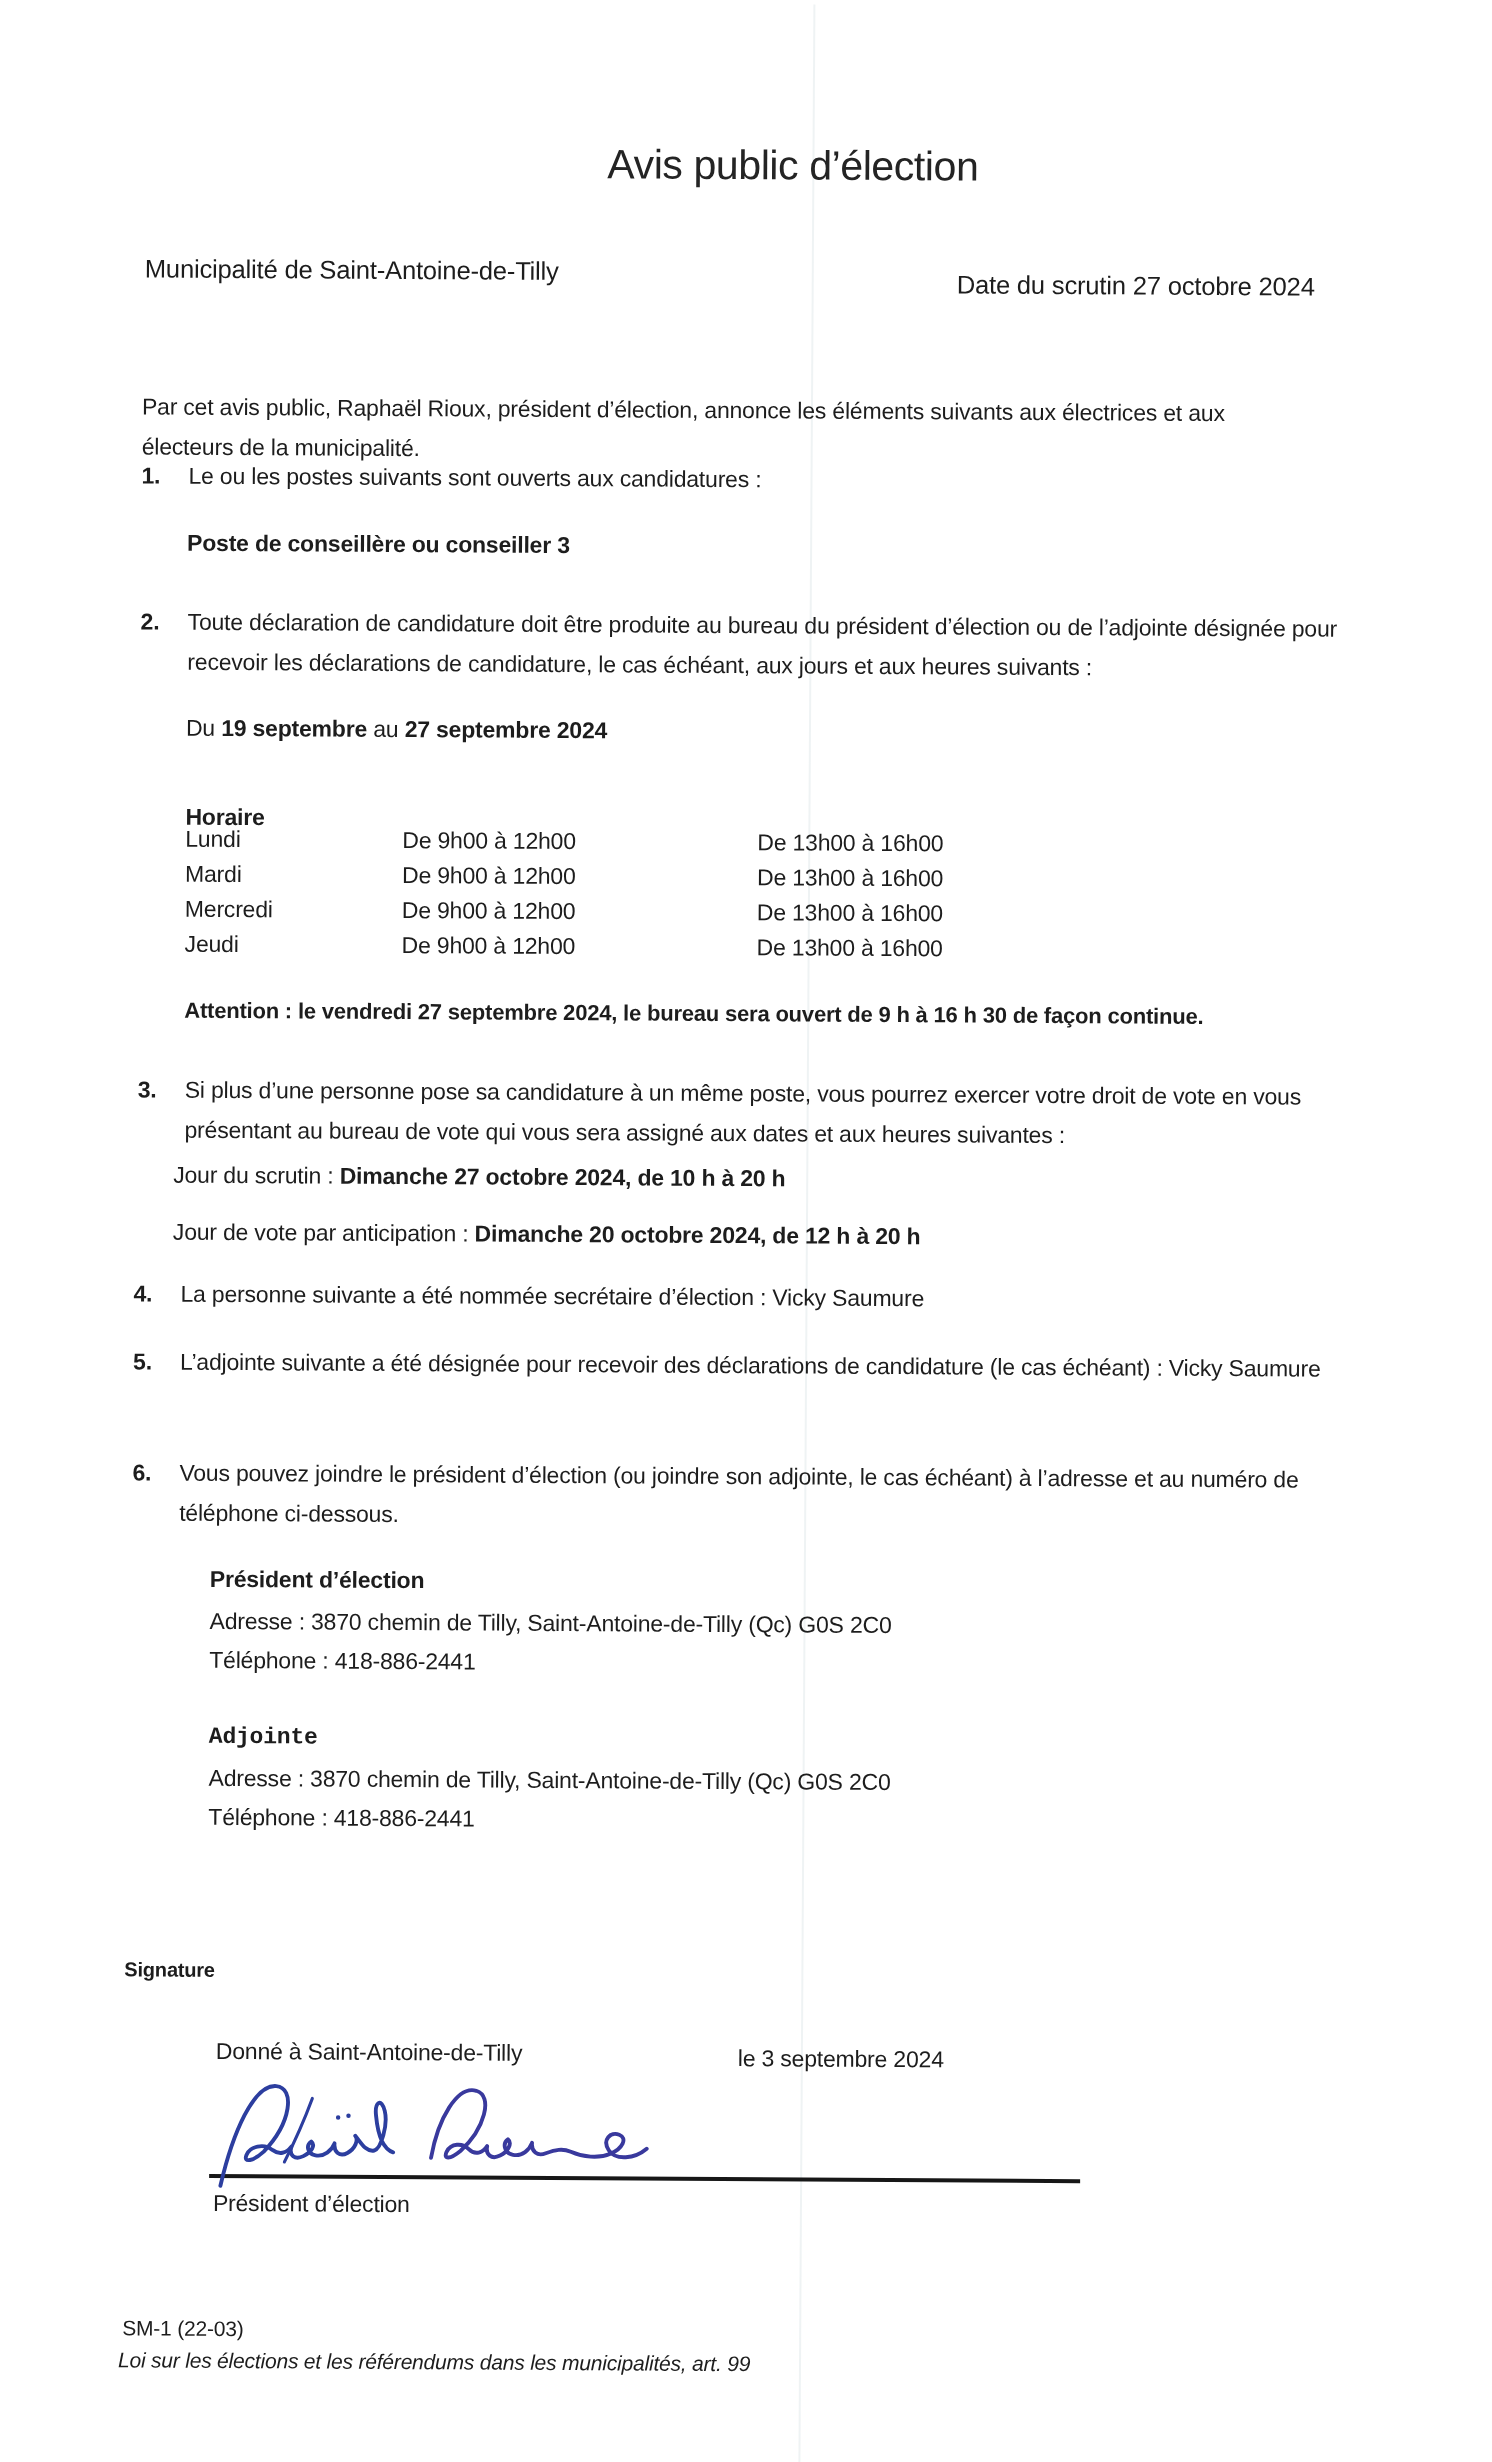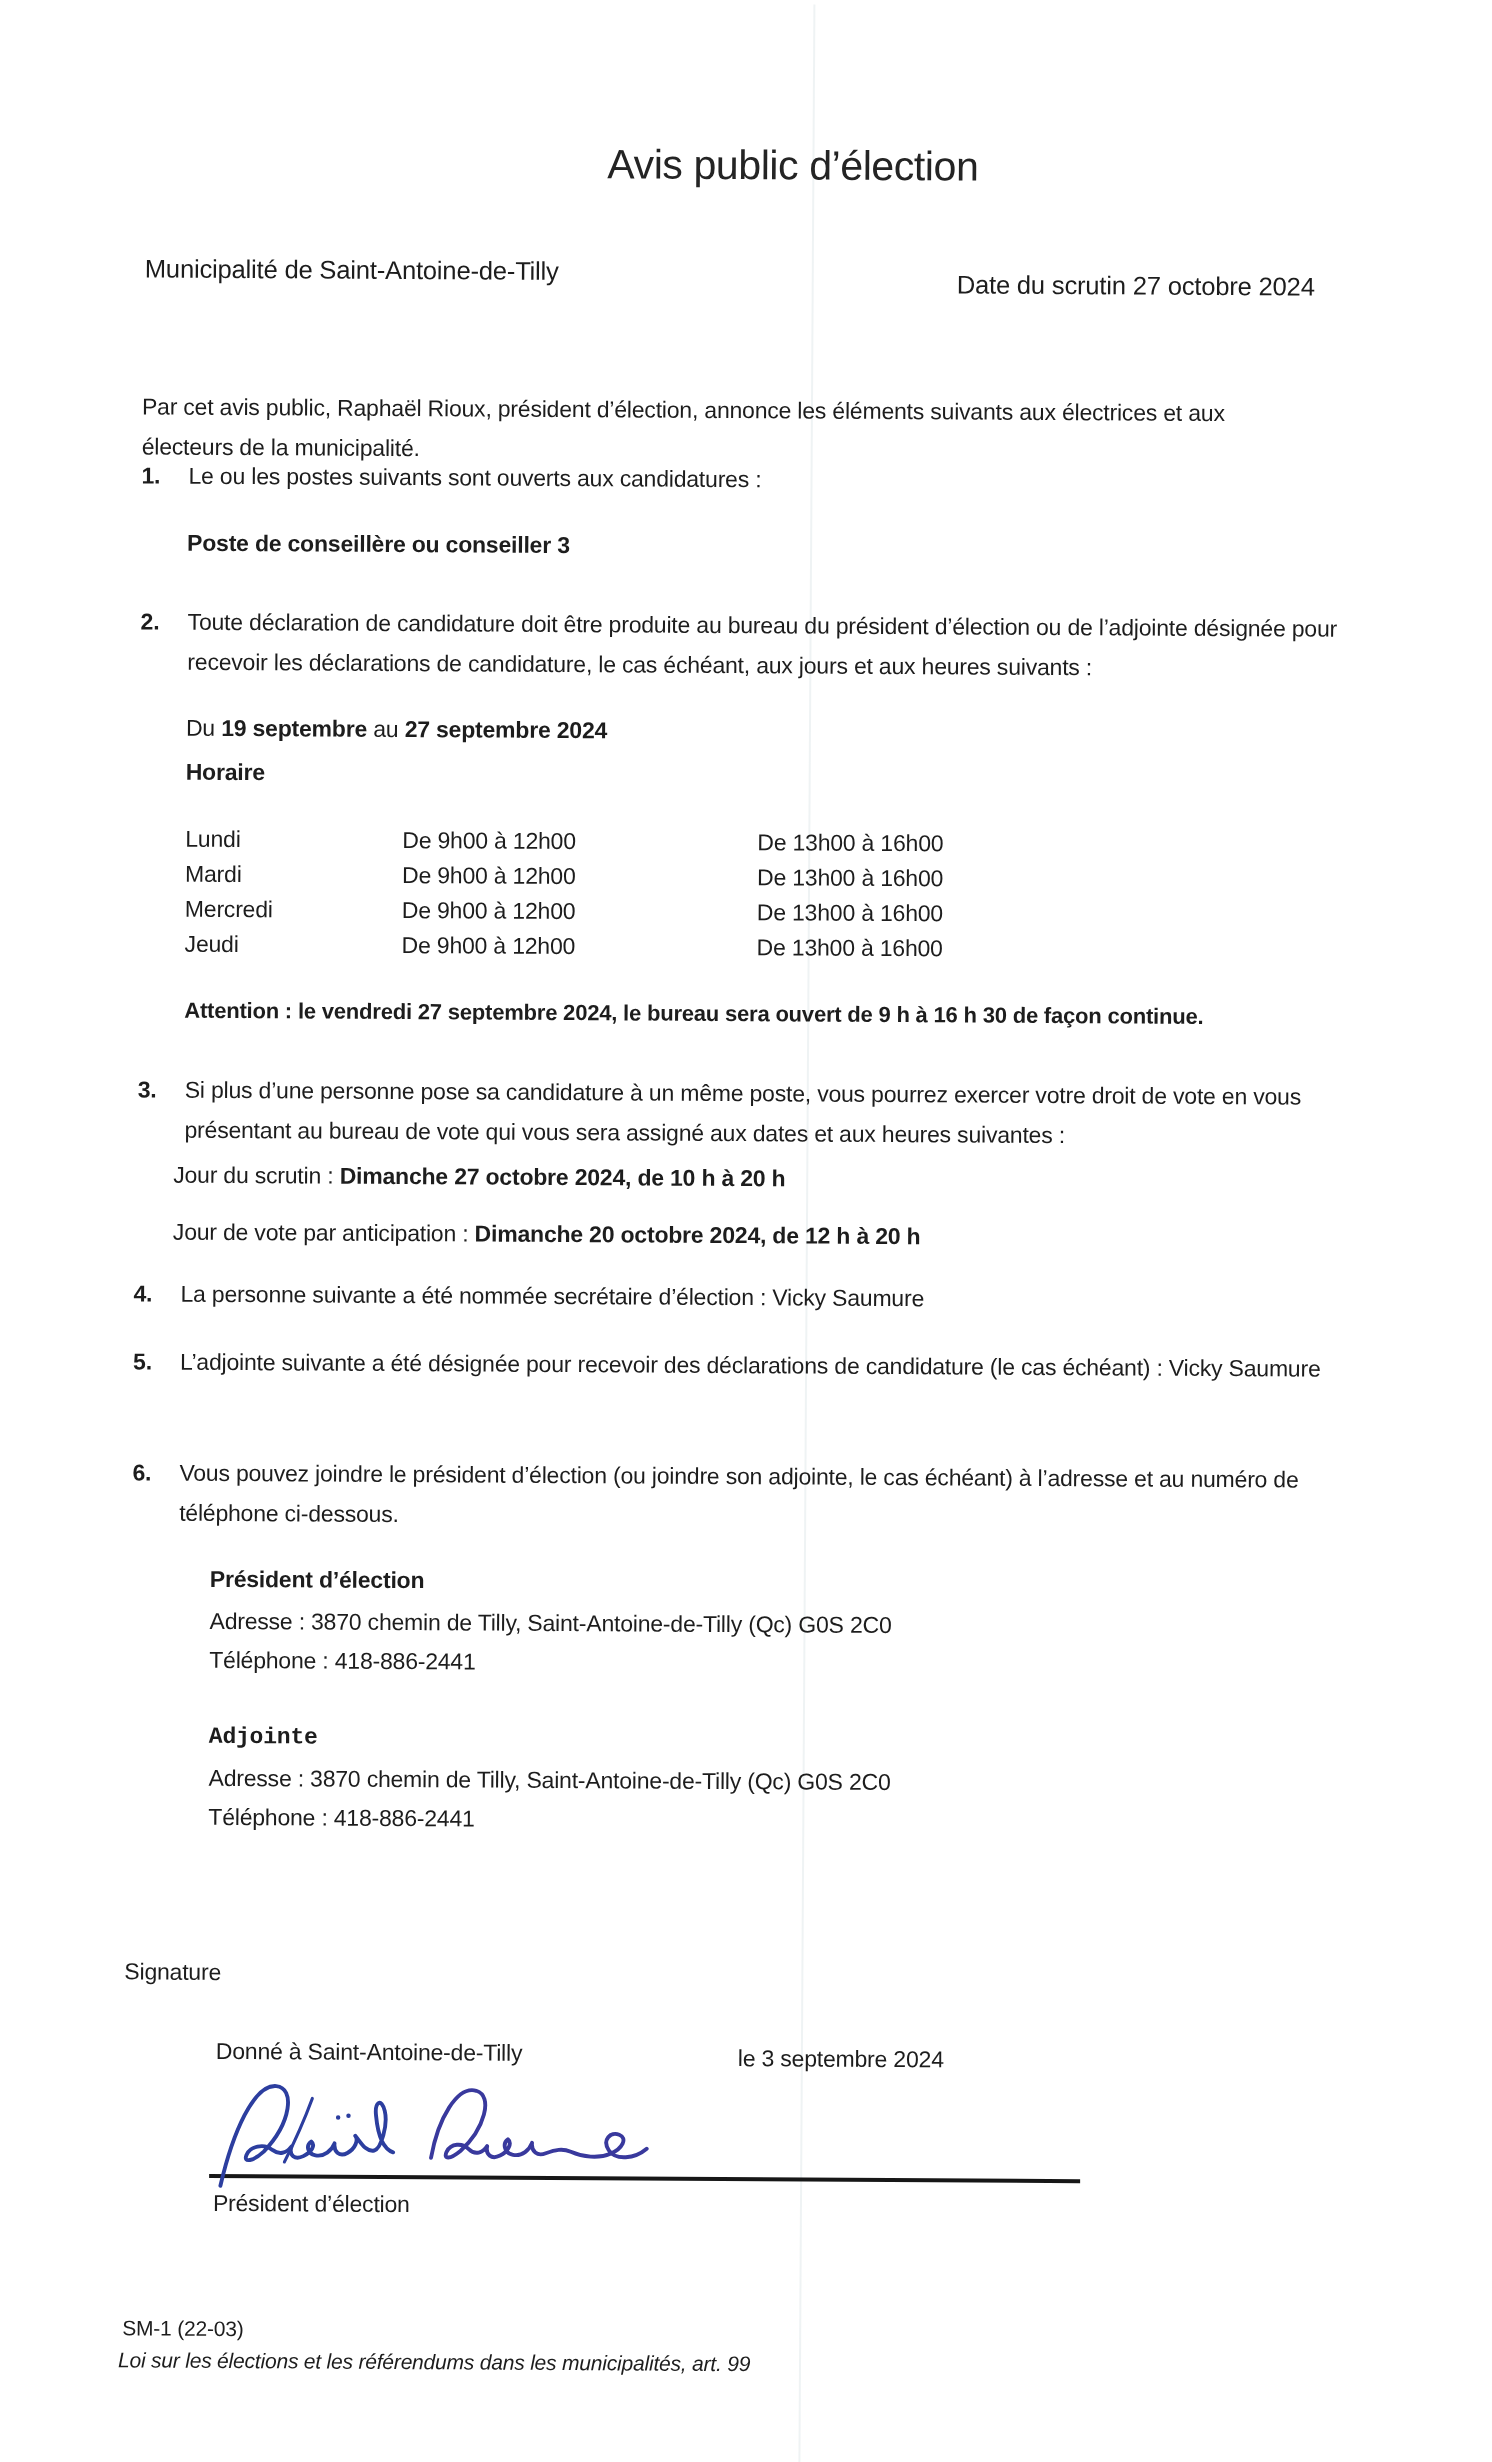--- a/index.html
+++ b/index.html
@@ -19,39 +19,39 @@
   .scrutin-date{top:265px;left:958px;font-size:25.6px;letter-spacing:-0.2px;}
   .para{font-size:23px;line-height:40px;letter-spacing:-0.2px;}
   .intro{top:363px;left:144px;width:1173px;}
   .item{display:flex;}
   .item .num{flex:0 0 47px;font-weight:bold;}
   .item .txt{flex:1;}
   .it1{top:455px;left:144px;width:1221px;}
   .post{top:529px;left:190px;font-size:23px;font-weight:bold;letter-spacing:-0.2px;}
   .it2{top:601px;left:144px;width:1221px;}
   .du-line{top:714px;left:190px;font-size:23px;letter-spacing:-0.2px;}
-  .horaire{top:758px;left:190px;font-size:23px;font-weight:bold;letter-spacing:-0.2px;}
+  .horaire{top:803px;left:190px;font-size:23px;font-weight:bold;letter-spacing:-0.2px;}
   .sched{top:821px;left:190px;display:grid;grid-template-columns:217px 355px auto;
          font-size:23px;line-height:35px;letter-spacing:-0.2px;}
   .attention{top:997px;left:190px;font-size:22px;font-weight:bold;letter-spacing:-0.2px;}
   .it3{top:1069px;left:144px;width:1235px;}
   .jour1{top:1161px;left:180px;font-size:23px;letter-spacing:-0.2px;}
   .jour2{top:1218px;left:180px;font-size:23px;letter-spacing:-0.2px;}
   .it4{top:1273px;left:141px;width:1252px;}
   .it5{top:1341px;left:141px;width:1221px;}
   .it6{top:1452px;left:141px;width:1235px;}
   .c-head{font-size:23px;font-weight:bold;letter-spacing:-0.2px;}
   .c-line{font-size:23px;letter-spacing:-0.2px;}
   .p-head{top:1565px;left:219px;}
   .p-addr{top:1607px;left:219px;}
   .p-tel{top:1646px;left:219px;}
   .a-head{top:1723px;left:219px;font-family:Liberation Mono, monospace;}
   .a-addr{top:1764px;left:219px;}
   .a-tel{top:1803px;left:219px;}
-  .sig-head{top:1958px;left:136px;font-size:23px;font-weight:normal;letter-spacing:-0.2px;}
+  .sig-head{top:1958px;left:136px;font-size:20px;font-weight:bold;letter-spacing:-0.2px;}
   .donne{top:2037px;left:228px;font-size:23px;letter-spacing:-0.2px;}
   .sig-date{top:2041px;left:750px;font-size:23px;letter-spacing:-0.2px;}
   .sig-line{top:2173px;left:222px;width:871px;height:3.5px;background:#171717;}
   .sig-svg{top:2071px;left:217px;width:457px;height:138px;}
   .sig-role{top:2189px;left:226px;font-size:23px;letter-spacing:-0.2px;}
   .foot-form{top:2316px;left:136px;font-size:21px;letter-spacing:-0.2px;}
   .foot-law{top:2348px;left:132px;font-size:21px;font-style:italic;letter-spacing:-0.2px;}
   .streak{position:absolute;top:0;bottom:0;width:1.8px;background:rgba(100,140,150,0.10);}
 </style>
 </head>

